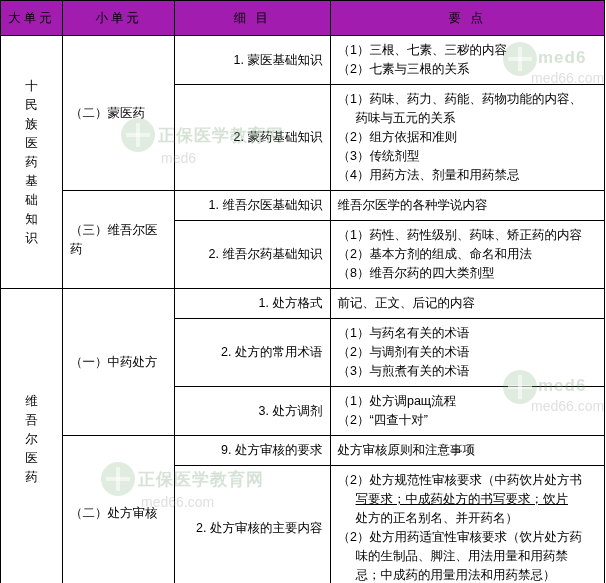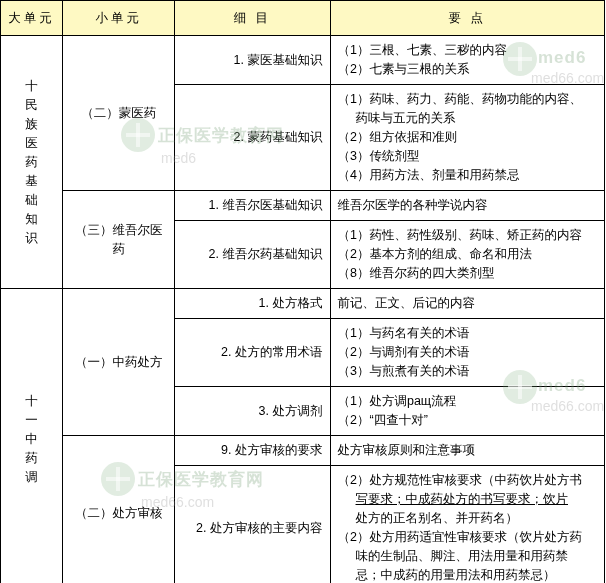--- a/index.html
+++ b/index.html
@@ -73,21 +73,21 @@
     z-index: 1;
   }
   table.main td, table.main th {
     border: 1px solid #000000;
     vertical-align: middle;
     padding: 5px 7px;
     font-size: 12.5px;
     line-height: 19px;
   }
   thead th {
-    background: #fef9c3;
+    background: #a21caf;
     text-align: center;
     font-weight: normal;
     font-size: 13px;
     height: 24px;
     letter-spacing: 3px;
     padding: 3px 4px;
   }
   .col-a { width: 62px; }
   .col-b { width: 112px; }
   .col-c { width: 155px; }
@@ -99,21 +99,20 @@
     line-height: 21px;
     padding: 4px 2px;
   }
   td.vgroup .vtext {
     display: inline-block;
     width: 14px;
     word-break: break-all;
     white-space: normal;
   }
   td.cat {
-    text-align: center;
     font-size: 12.5px;
     padding: 4px 2px;
   }
   td.item {
     text-align: right;
     font-size: 12.5px;
     padding-left: 6px;
   }
   td.points {
     text-align: left;
@@ -189,21 +188,21 @@
     <tr>
       <td class="item">2. 维吾尔药基础知识</td>
       <td class="points">
         <span class="ln">（1）药性、药性级别、药味、矫正药的内容</span>
         <span class="ln">（2）基本方剂的组成、命名和用法</span>
         <span class="ln">（8）维吾尔药的四大类剂型</span>
       </td>
     </tr>
 
     <tr>
-      <td class="vgroup" rowspan="5"><span class="vtext">十一中药调</span></td>
+      <td class="vgroup" rowspan="5"><span class="vtext">维吾尔医药</span></td>
       <td class="cat" rowspan="3">（一）中药处方</td>
       <td class="item">1. 处方格式</td>
       <td class="points">
         <span class="ln">前记、正文、后记的内容</span>
       </td>
     </tr>
     <tr>
       <td class="item">2. 处方的常用术语</td>
       <td class="points">
         <span class="ln">（1）与药名有关的术语</span>

